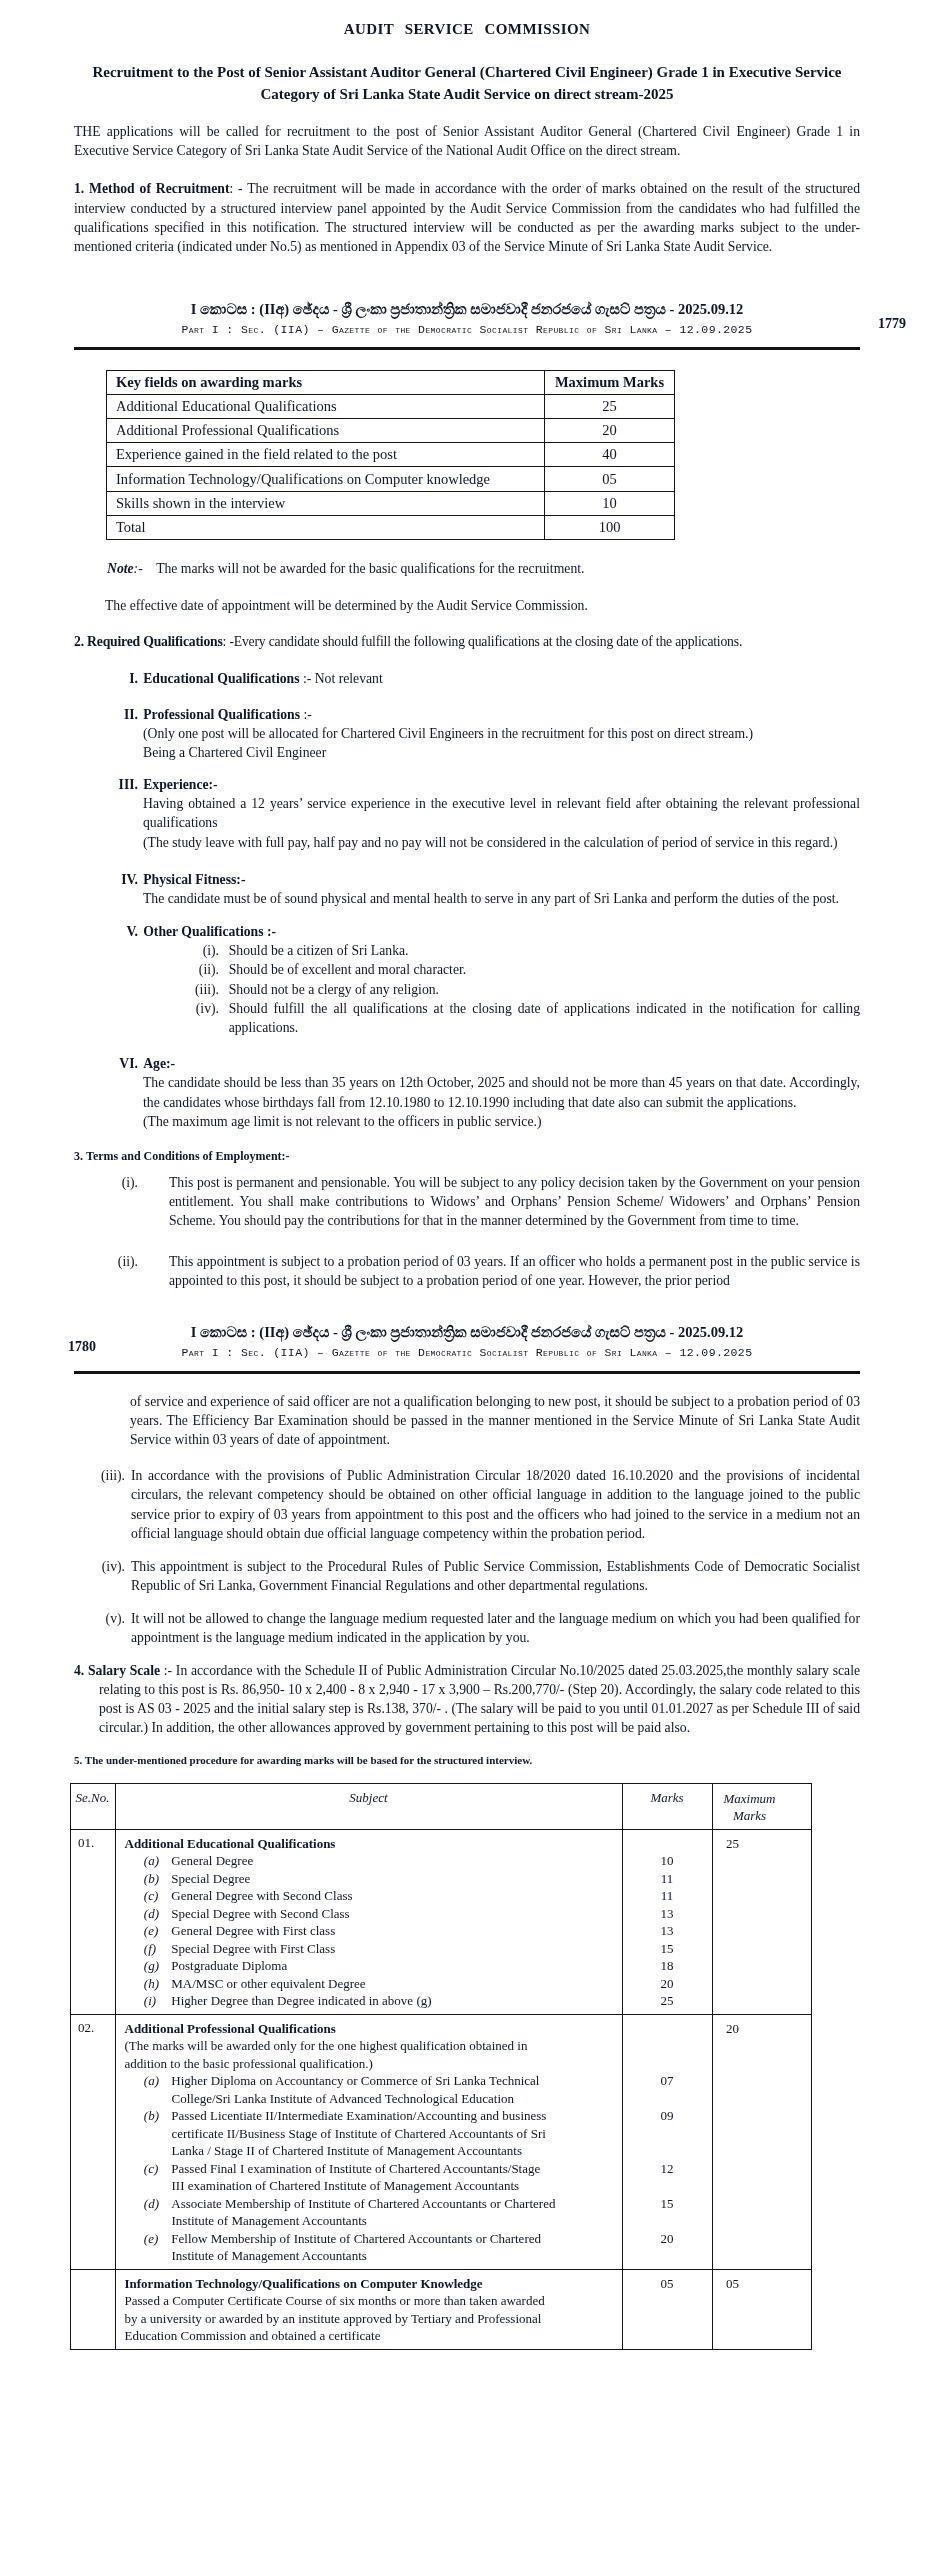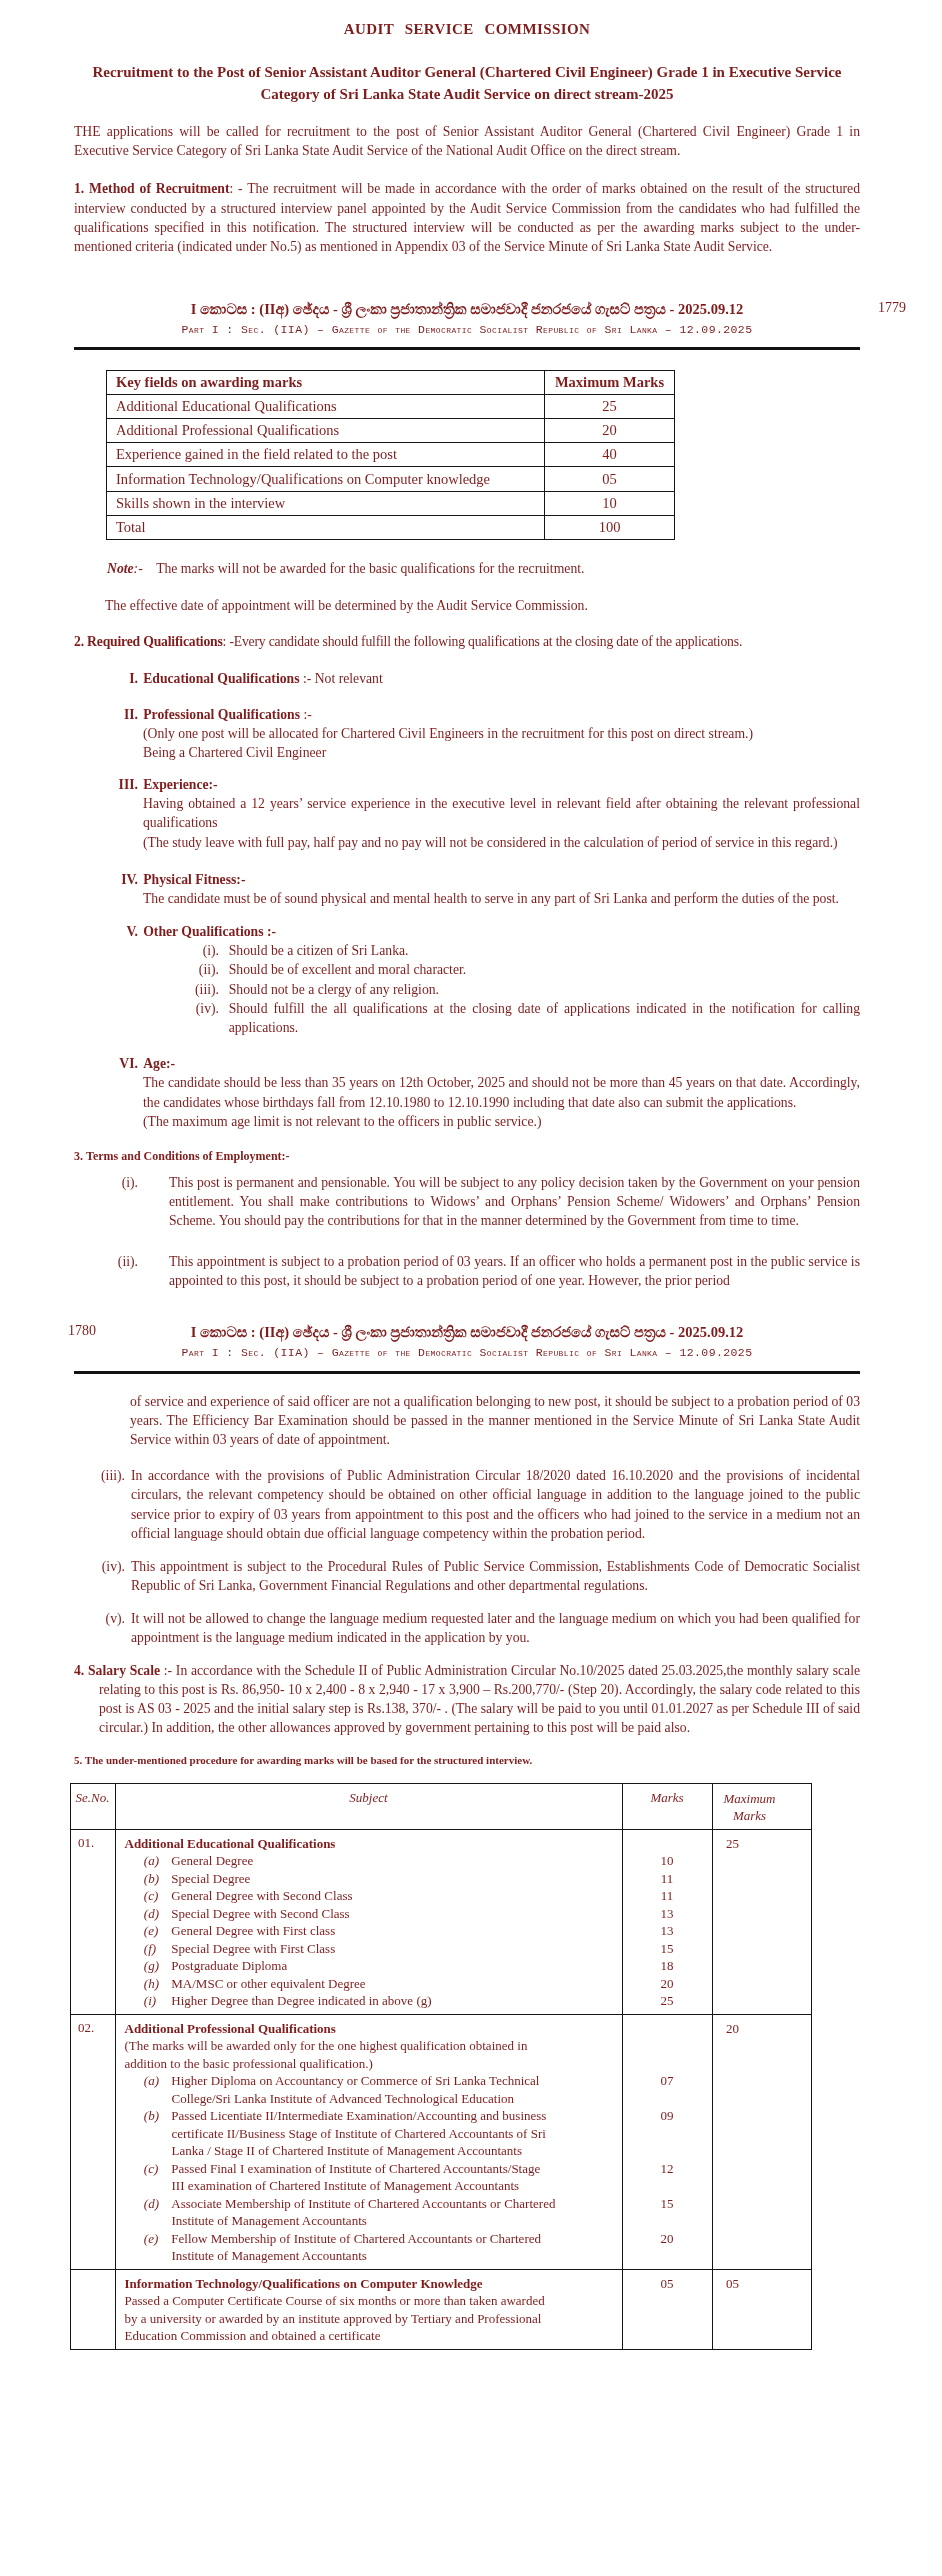--- a/index.html
+++ b/index.html
@@ -1,34 +1,34 @@
 <!DOCTYPE html>
 <html style="font-size:12px"><head>
 <meta charset="utf-8">
 <style>
   html,body {margin:0; padding:0; background:#ffffff;}
   .page {
     width:943px; height:2576px; overflow:hidden; background:#fff;
     font-family:"Liberation Serif","DejaVu Serif",serif;
-    color:#7f1d1d; position:relative; box-sizing:border-box;
+    color:#0f172a; position:relative; box-sizing:border-box;
     padding:19.3px 83px 0 74px;
   }
   .b {font-weight:bold;}
   .i {font-style:italic;}
   .doc-title {text-align:center; font-weight:bold; font-size:15px; letter-spacing:0.4px; word-spacing:6.7px; line-height:21px;}
   .doc-heading {text-align:center; font-weight:bold; font-size:15px; line-height:21.5px; margin-top:22px;}
   p.body {font-size:13.7px; line-height:19.3px; text-align:justify; margin:0;}
   .intro {margin-top:16.3px !important;}
   .method {margin-top:19.3px !important;}
   
   .gaz {position:relative; text-align:center; margin-top:43px;}
   .gaz2 {margin-top:33px;}
   .gaz-si {font-size:14.5px; line-height:19.3px; font-weight:600;}
   .gaz-en {font-size:11.5px; line-height:16.3px; font-variant:small-caps; letter-spacing:0.4px; margin-top:3px;font-family:Liberation Mono, monospace;}
-  .pageno {position:absolute; top:0; font-size:14px;}
+  .pageno {position:absolute; top:16px; font-size:14px;font-weight:bold;}
   .pn-r {right:-46px;}
   .pn-l {left:-6px;}
   .rule {height:0; border-top:3.3px solid #131313; margin-top:9px;}
   
   table.t1 {border-collapse:collapse; margin:19.3px 0 0 32px; width:569px; font-size:14.5px;padding-left:16px;}
   table.t1 th, table.t1 td {border:0.7px solid #151515; padding:2.2px 7.4px 3px 9px; line-height:18px; text-align:left;}
   table.t1 {border:1.5px solid #151515;}
   table.t1 th {font-weight:bold;}
   table.t1 .c {text-align:center; padding-left:3px; padding-right:3px;}
   .note {margin:21px 0 0 33px; font-size:13.7px;}

